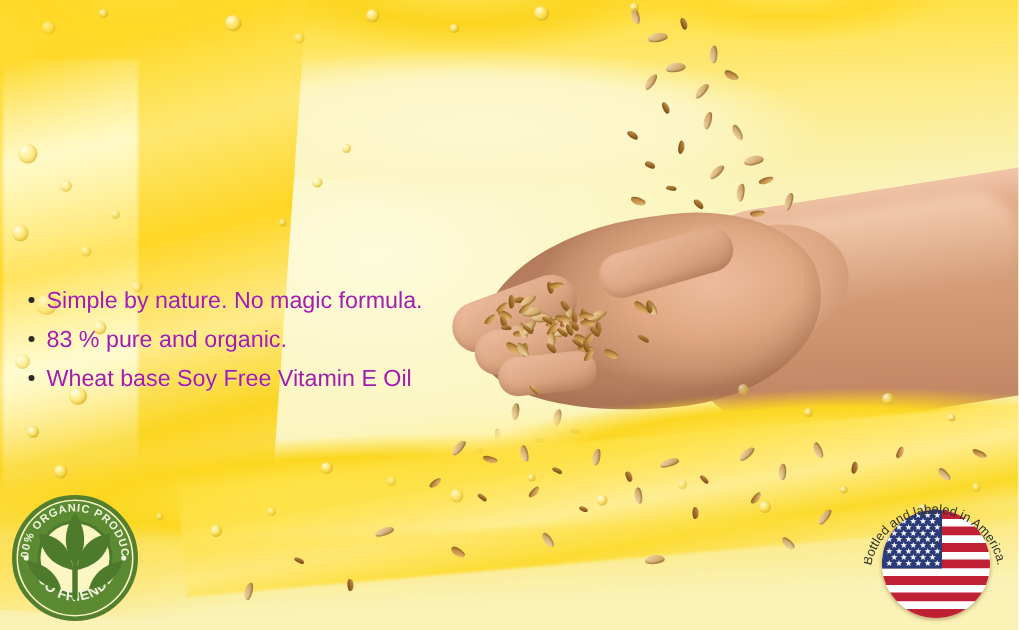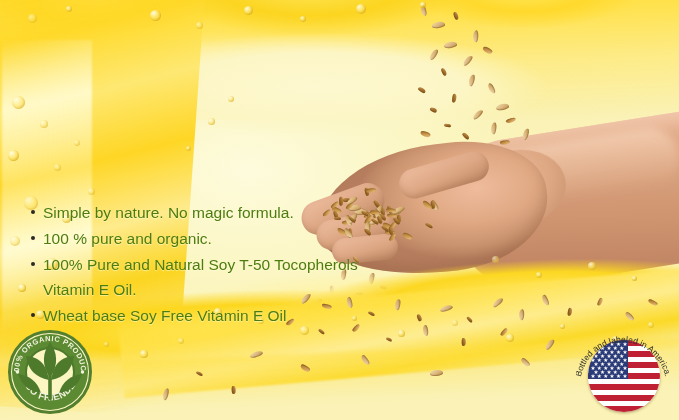--- a/index.html
+++ b/index.html
@@ -174,23 +174,23 @@
     letter-spacing: .5px;
     white-space: nowrap;
     text-shadow: 0 1px 1px rgba(255,255,225,.55);
   }
 
   
   .bullets {
     position: absolute;
     left: 18px; top: 188px;
     width: 340px;
-    margin: 12px; padding: 0;
+    margin: 0; padding: 0;
     list-style: none;
-    color: #4d7c0f;
+    color: #a21caf;
     font-size: 15.5px;
     line-height: 25px;
   }
   .bullets li {
     position: relative;
     padding-left: 13px;
     margin: 0 0 1px 0;
     text-shadow: 0 1px 1px rgba(255,255,220,.6);
   }
   .bullets li::before {
@@ -466,22 +466,21 @@
       <div class="seed" style="left: 600px; top: 372px; width: 8.8158px; height: 4.04587px; transform: rotate(144deg);"></div>
       <div class="seed dark" style="left: 650px; top: 356px; width: 6.55201px; height: 3.20503px; transform: rotate(28deg);"></div>
       <div class="seed dark" style="left: 196px; top: 372px; width: 6.53458px; height: 3.19856px; transform: rotate(27deg);"></div>
       <div class="seed dark" style="left: 230px; top: 388px; width: 7.69584px; height: 3.62988px; transform: rotate(87deg);"></div>
       <div class="seed light" style="left: 160px; top: 392px; width: 11.5279px; height: 5.05323px; transform: rotate(284deg);"></div>
     </div>
 
 
   <ul class="bullets">
     <li>Simple by nature. No magic formula.</li>
-    <li>100 % pure and organic.</li>
-    <li>100% Pure and Natural Soy T-50 Tocopherols Vitamin E Oil.</li>
+    <li>83 % pure and organic.</li>
     <li>Wheat base Soy Free Vitamin E Oil</li>
   </ul>
 
   <div class="organic-badge">
     <div class="ring-outer"></div>
     <div class="ring-band"></div>
     <div class="ring-inner"></div>
     <svg viewBox="0 0 84 84">
       <defs>
         <path id="arcTop" d="M 11,42 A 31,31 0 0 1 73,42" fill="none"></path>

